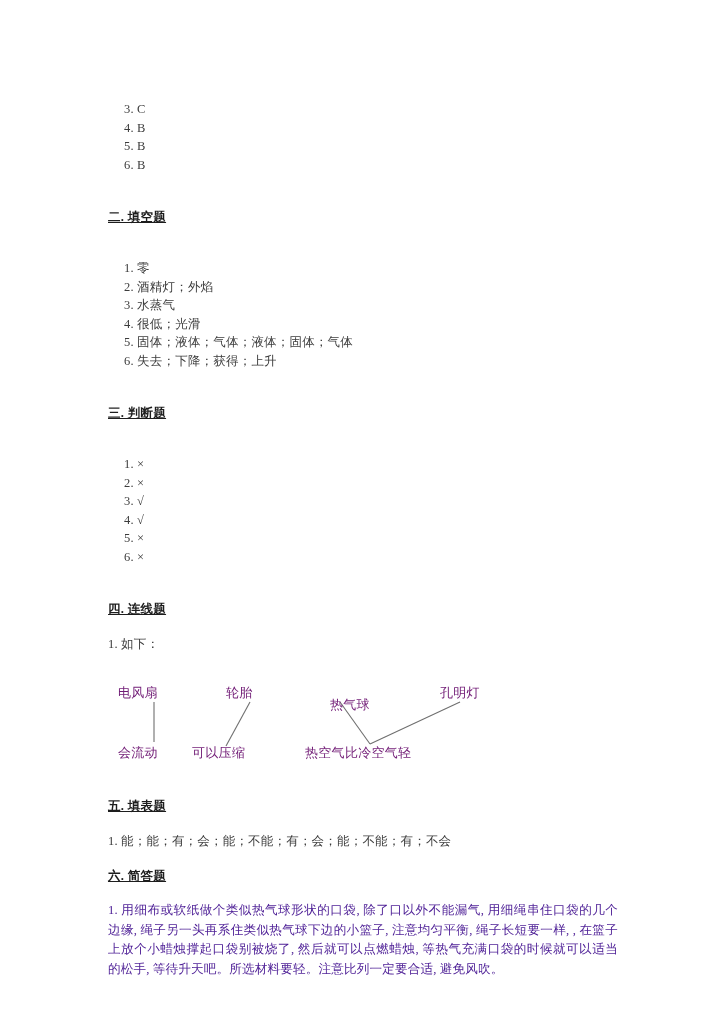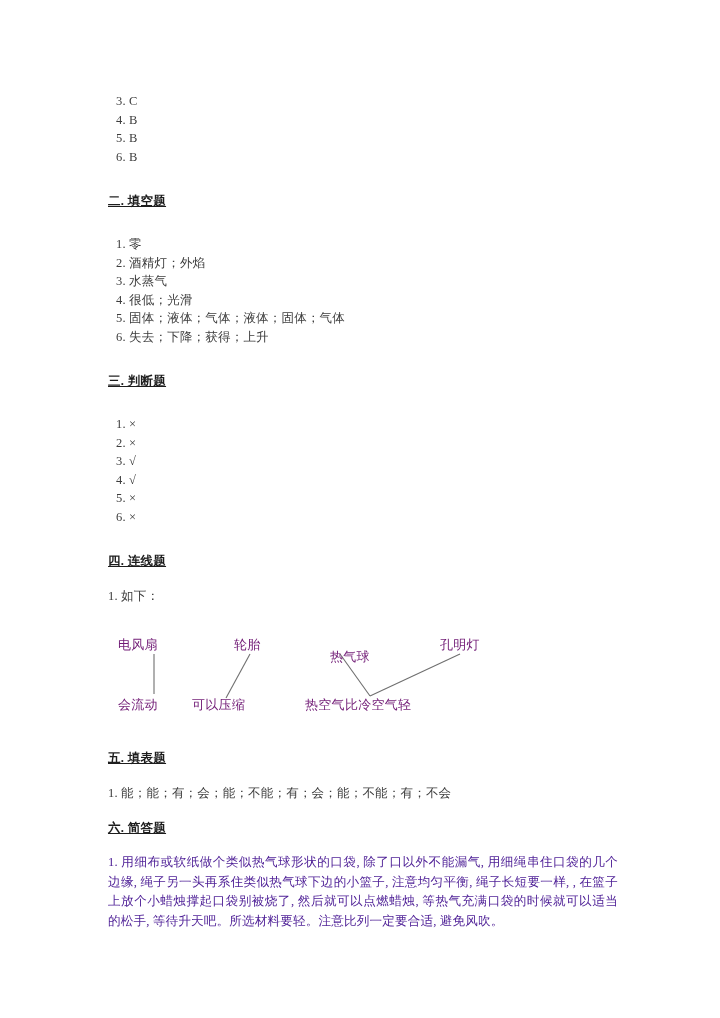--- a/index.html
+++ b/index.html
@@ -44,21 +44,21 @@
     font-weight: bold;
     color: #1d1d1d;
     letter-spacing: 0.3px;
     text-decoration: underline;
   }
 
   .gap-before-head { height: 19px; }
   .gap-after-head { height: 17px; }
 
   
-  .block { margin: 8px; padding: 0; }
+  .block { margin: 16px; padding: 0; }
 
   
   .match-wrap {
     position: relative;
     width: 510px;
     height: 90px;
     margin-top: 26px;
   }
   .match-label {
     position: absolute;
@@ -128,21 +128,21 @@
 
     <div class="match-wrap">
       <svg class="match-svg" viewBox="0 0 510 90">
         <line id="conn0" stroke="#6f6f6f" stroke-width="1.1" x1="46" y1="22" x2="46" y2="62"></line>
         <line id="conn1" stroke="#6f6f6f" stroke-width="1.1" x1="142" y1="22" x2="118" y2="66"></line>
         <line id="conn2" stroke="#6f6f6f" stroke-width="1.1" x1="232" y1="22" x2="262" y2="64"></line>
         <line id="conn3" stroke="#6f6f6f" stroke-width="1.1" x1="352" y1="22" x2="262" y2="64"></line>
       </svg>
 
       <span class="match-label" id="top0" style="top: 4px; left: 10px;">电风扇</span>
-      <span class="match-label" id="top1" style="top: 4px; left: 126px; font-family: Liberation Mono, monospace;">轮胎</span>
+      <span class="match-label" id="top1" style="top: 4px; left: 118px; font-family: Liberation Mono, monospace;">轮胎</span>
       <span class="match-label" id="top2" style="top: 16px; left: 222px;">热气球</span>
       <span class="match-label" id="top3" style="top: 4px; left: 332px;">孔明灯</span>
 
       <span class="match-label" id="bot0" style="top: 64px; left: 10px;">会流动</span>
       <span class="match-label" id="bot1" style="top: 64px; left: 84px;">可以压缩</span>
       <span class="match-label" id="bot2" style="top: 64px; left: 197px;">热空气比冷空气轻</span>
     </div>
 
     <div style="height:28px"></div>
     <div class="sec-head">五. 填表题</div>

